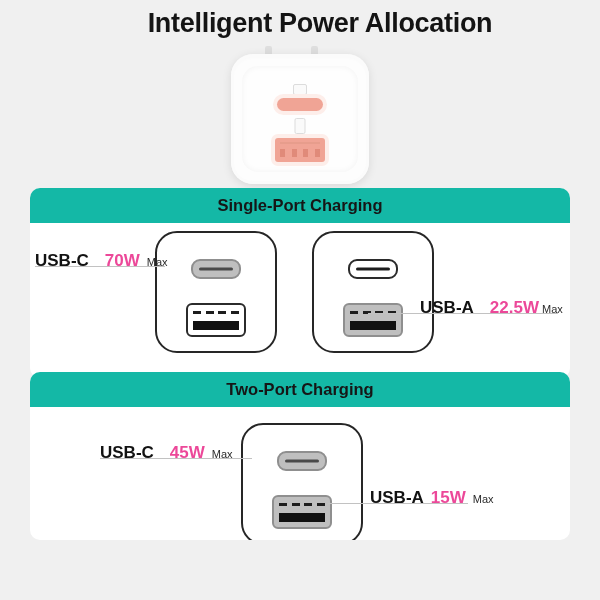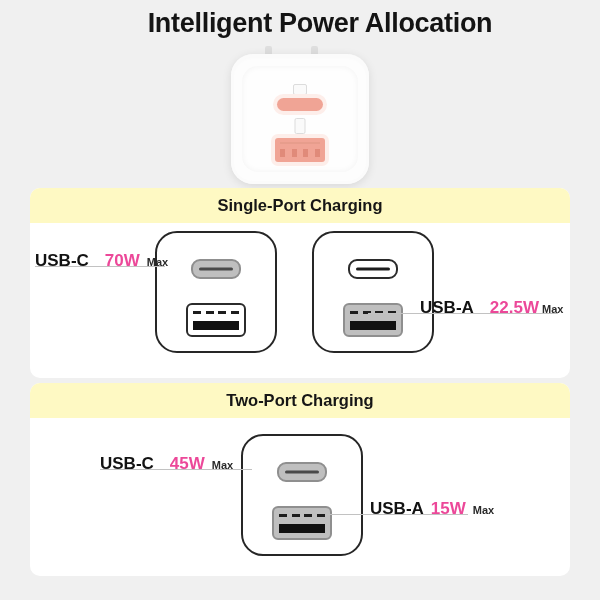--- a/index.html
+++ b/index.html
@@ -106,24 +106,24 @@
 
   
   .card {
     position: absolute;
     left: 30px; width: 540px;
     background: #ffffff;
     border-radius: 10px;
     overflow: hidden;
   }
   .card.single { top: 188px; height: 190px; }
-  .card.twoport { top: 383px; height: 193px; }
+  .card.twoport { top: 372px; height: 168px; }
   .card-header {
     height: 35px;
-    background: #fef9c3;
+    background: #14b8a6;
     display: flex;
     align-items: center;
     justify-content: center;
     font-size: 16.5px;
     font-weight: bold;
     color: #161616;
   }
   .card-body { position: relative; height: 100%; }
 
   
@@ -190,21 +190,21 @@
     align-items: baseline;
     white-space: nowrap;
   }
   .callout .port-name {
     font-size: 17px; font-weight: bold; color: #121212;
   }
   .callout .watts {
     font-size: 17px; font-weight: bold; color: #ec4899;
   }
   .callout .maxlbl {
-    font-size: 11px; font-weight: bold; color: #2a2a2a;
+    font-size: 11px; font-weight: normal; color: #2a2a2a;
   }
   .gap-wide { width: 16px; }
   .gap-narrow { width: 7px; }
   .gap-tiny { width: 3px; }
 
   .leader {
     position: absolute;
     height: 1px;
     background: #c2c2c2;
   }

